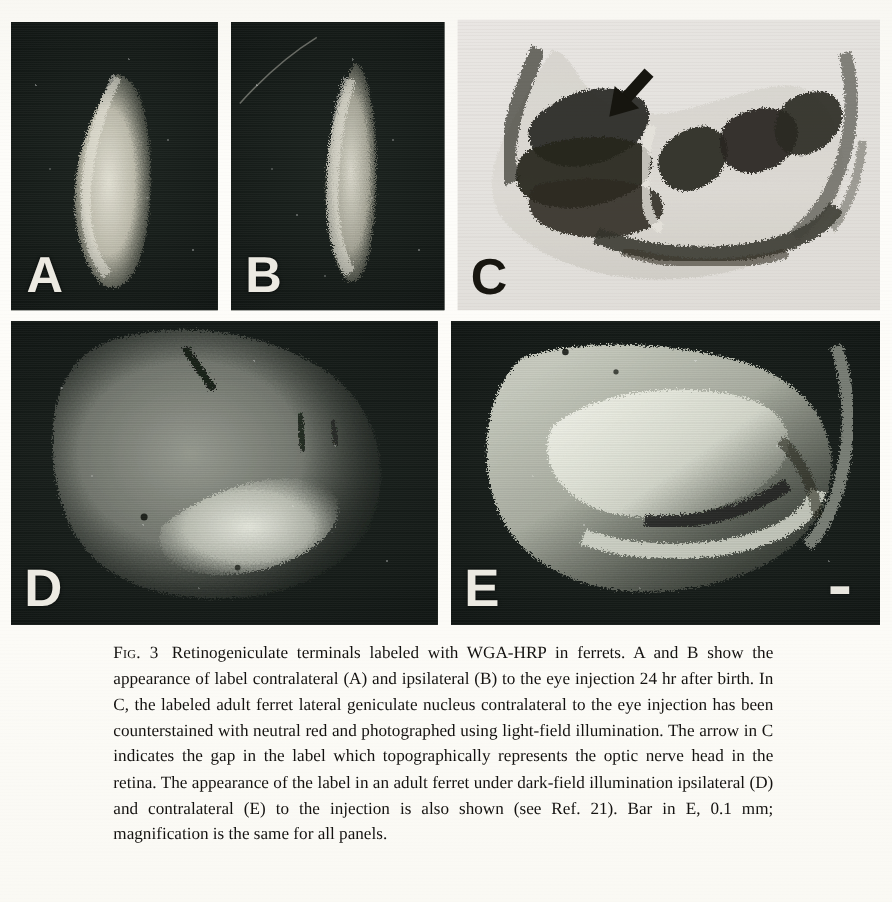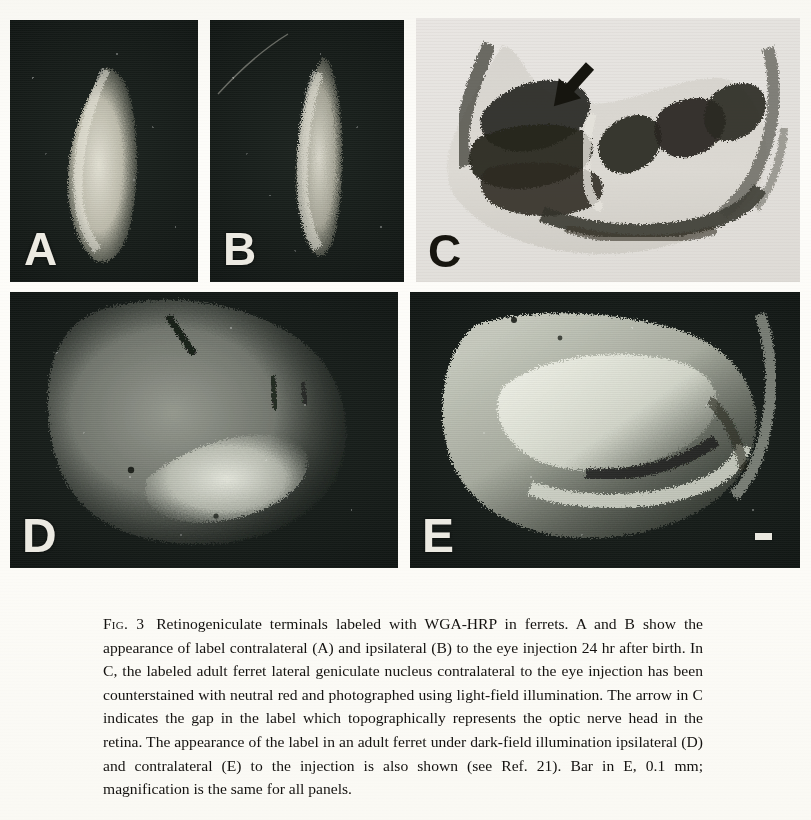--- a/index.html
+++ b/index.html
@@ -101,21 +101,20 @@
     position: absolute;
     left: 103px;
     top: 582px;
     width: 600px;
     font-size: 15.6px;
     line-height: 23.6px;
     color: #141210;
     text-align: justify;
     text-justify: inter-word;
     hyphens: manual;
-    margin-top: 30px;
   }
   #caption .figno {
     font-variant: small-caps;
     letter-spacing: .2px;
   }
   #caption .gap { display: inline-block; width: 12px; }
 </style>
 </head>
 <body>
 

